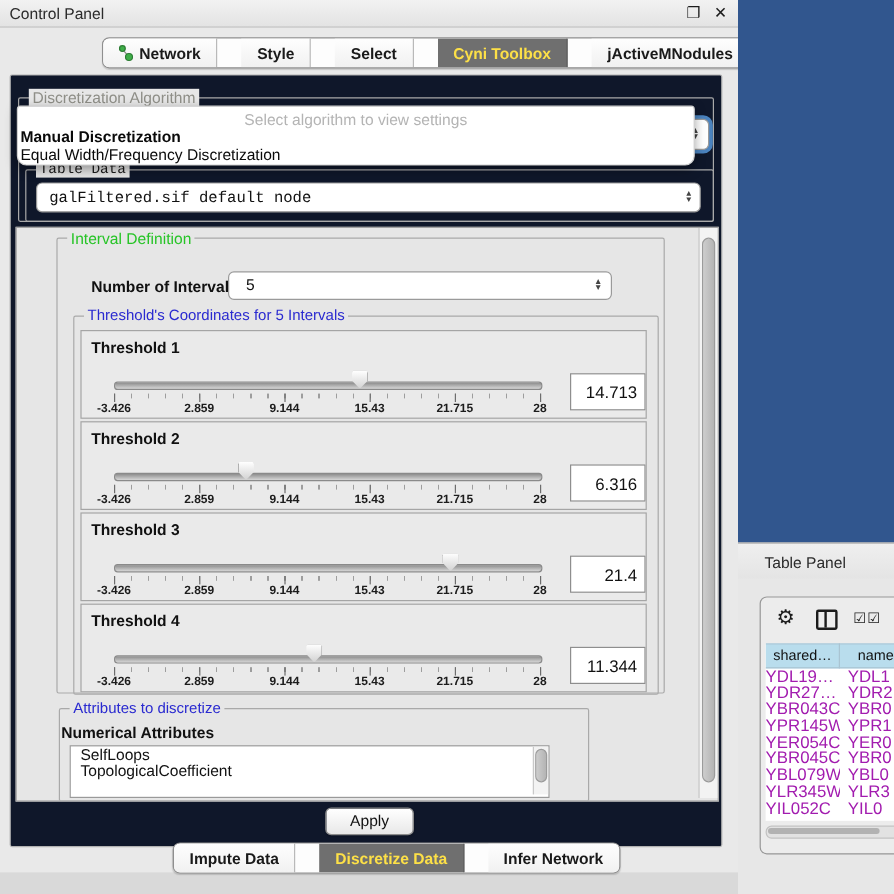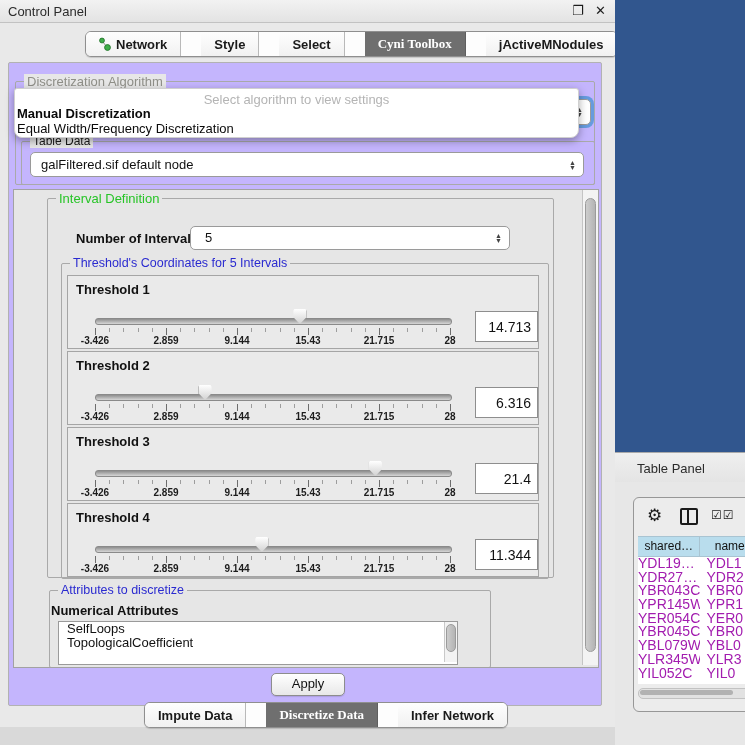--- a/index.html
+++ b/index.html
@@ -16,37 +16,37 @@
   #float-ico{left:572px;}
   #close-ico{left:595px;font-weight:bold;}
 
   
   .tabstrip{display:flex;height:24px;border:1px solid #8f8f8f;border-radius:6px;
     overflow:hidden;background:#fdfdfd;box-shadow:0 1px 1px rgba(0,0,0,.15);gap:20px;}
   .tabstrip .tab{display:flex;align-items:center;gap:5px;padding:0 13px;font-size:13px;
     font-weight:bold;color:#1a1a1a;border-right:1px solid #b9b9b9;background:linear-gradient(#fefefe,#f1f1f1);
     white-space:nowrap;cursor:default;}
   .tabstrip .tab:last-child{border-right:none;}
-  .tabstrip .tab.selected{background:#6f6f6f;color:#ffffff;border-right:1px solid #5f5f5f;font-family:Liberation Serif, serif;}
+  .tabstrip .tab.selected{background:#6f6f6f;color:#fde047;border-right:1px solid #5f5f5f;}
   #top-tabs{left:85px;top:31px;}
   #bottom-tabs{left:144px;top:702px;}
 
-  #content-box{left:8px;top:62px;width:592px;height:642px;background:#c4b5fd;
+  #content-box{left:8px;top:62px;width:592px;height:642px;background:#0f172a;
     border:1px solid #b2b2b2;border-radius:2px;}
 
   .group{position:absolute;border:1px solid #a9a9a9;border-radius:2px;}
   .legend{position:absolute;top:-8px;left:8px;background:#e7e7e7;padding:0 3px;
     font-size:13px;white-space:nowrap;}
 
   
   #disc-group{left:6px;top:18px;width:578px;height:102px;}
   #disc-group .legend{color:#8f8f88;}
   #algo-combo{left:14px;top:36px;width:566px;height:24px;background:#fff;border:1px solid #9a9a9a;
     border-radius:5px;box-shadow:0 0 0 3px rgba(86,150,216,.85);}
-  #table-data-group{left:12px;top:78px;width:572px;height:42px;}
+  #table-data-group{left:12px;top:78px;width:572px;height:42px;font-family:Liberation Mono, monospace;}
   #table-data-group .legend{color:#1a1a1a;font-size:12px;background:#e7e7e7;}
 
   .combo{position:absolute;background:#fff;border:1px solid #9a9a9a;border-radius:5px;
     font-size:13px;color:#111;cursor:default;}
   .combo .val{position:absolute;left:10px;top:4px;}
   .stepper{position:absolute;right:7px;top:50%;transform:translateY(-50%);display:flex;
     flex-direction:column;align-items:center;line-height:5px;font-size:7px;color:#444;}
 
   
   #scroll-panel{left:4px;top:126px;width:584px;height:477px;background:#e6e6e6;

